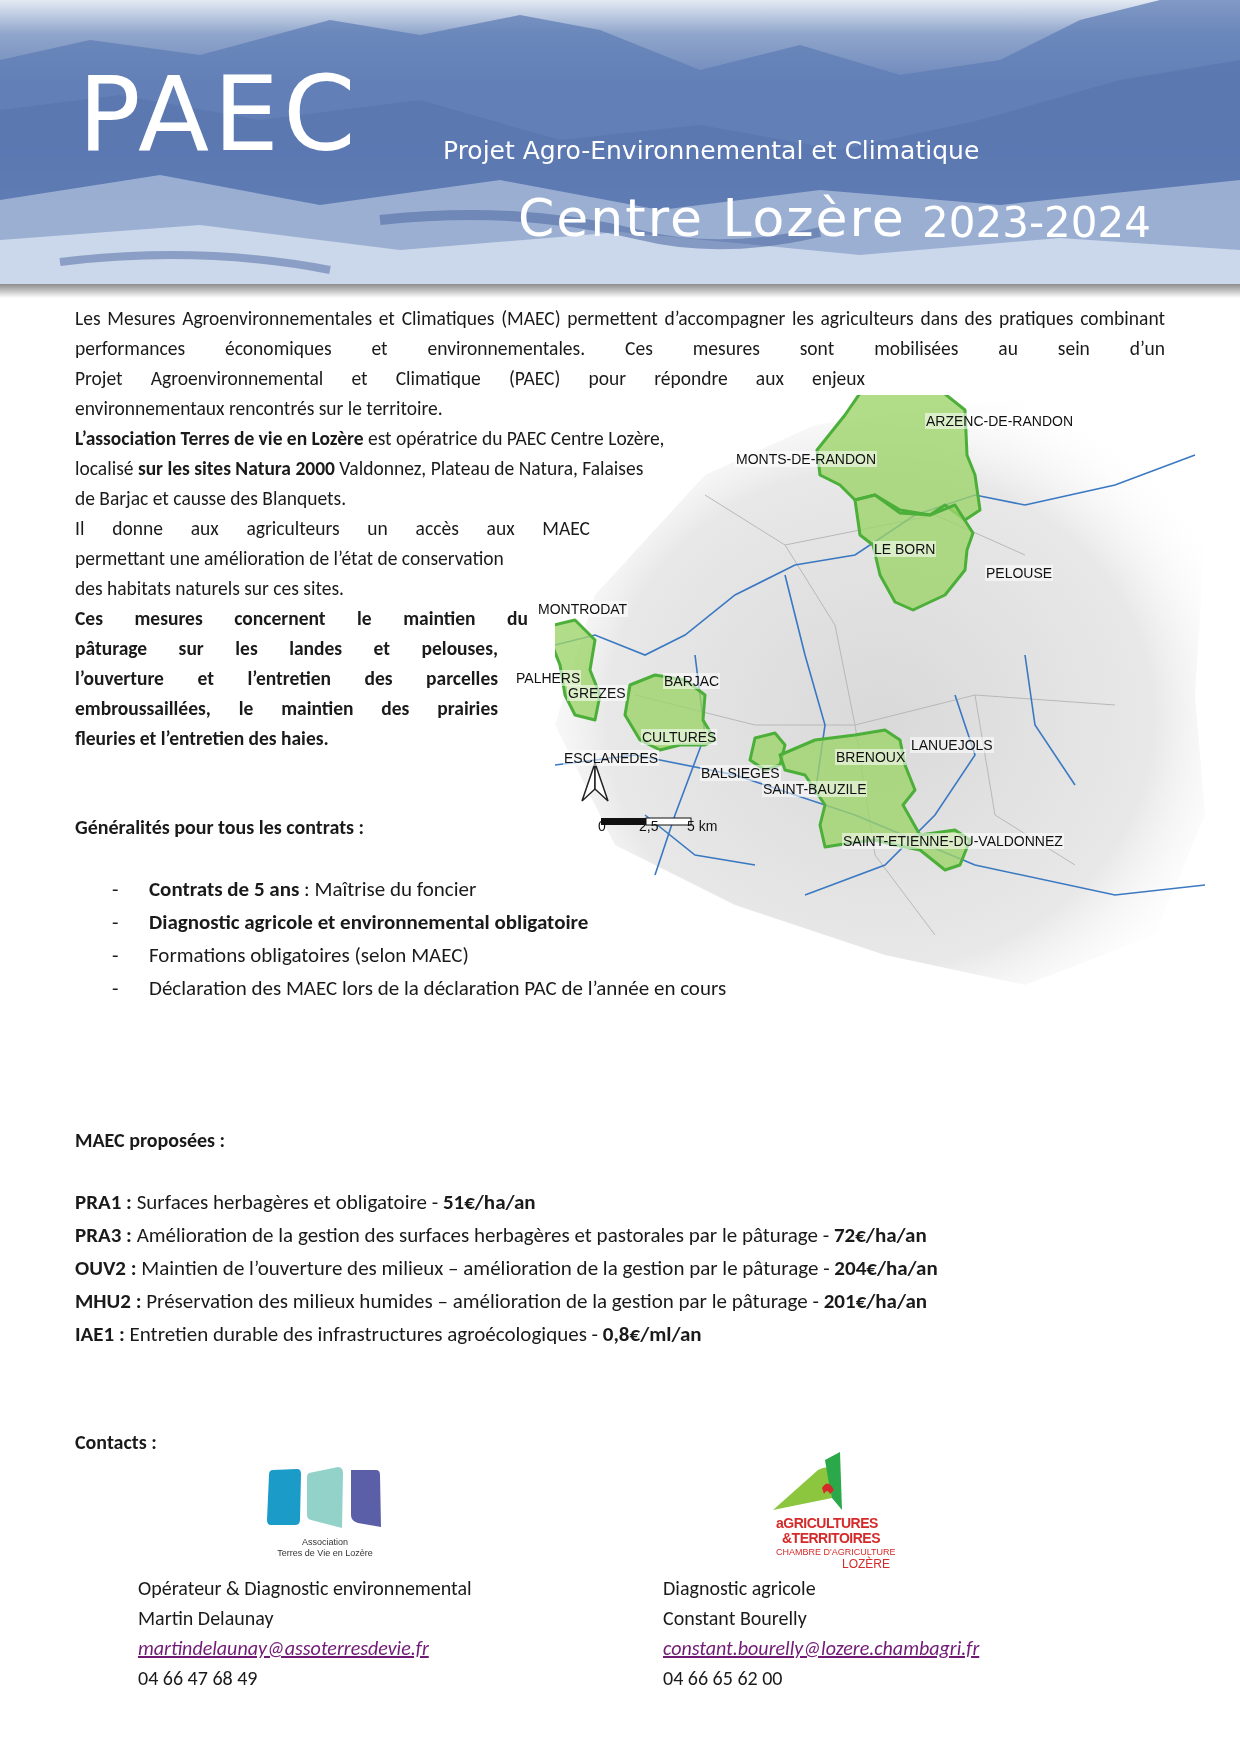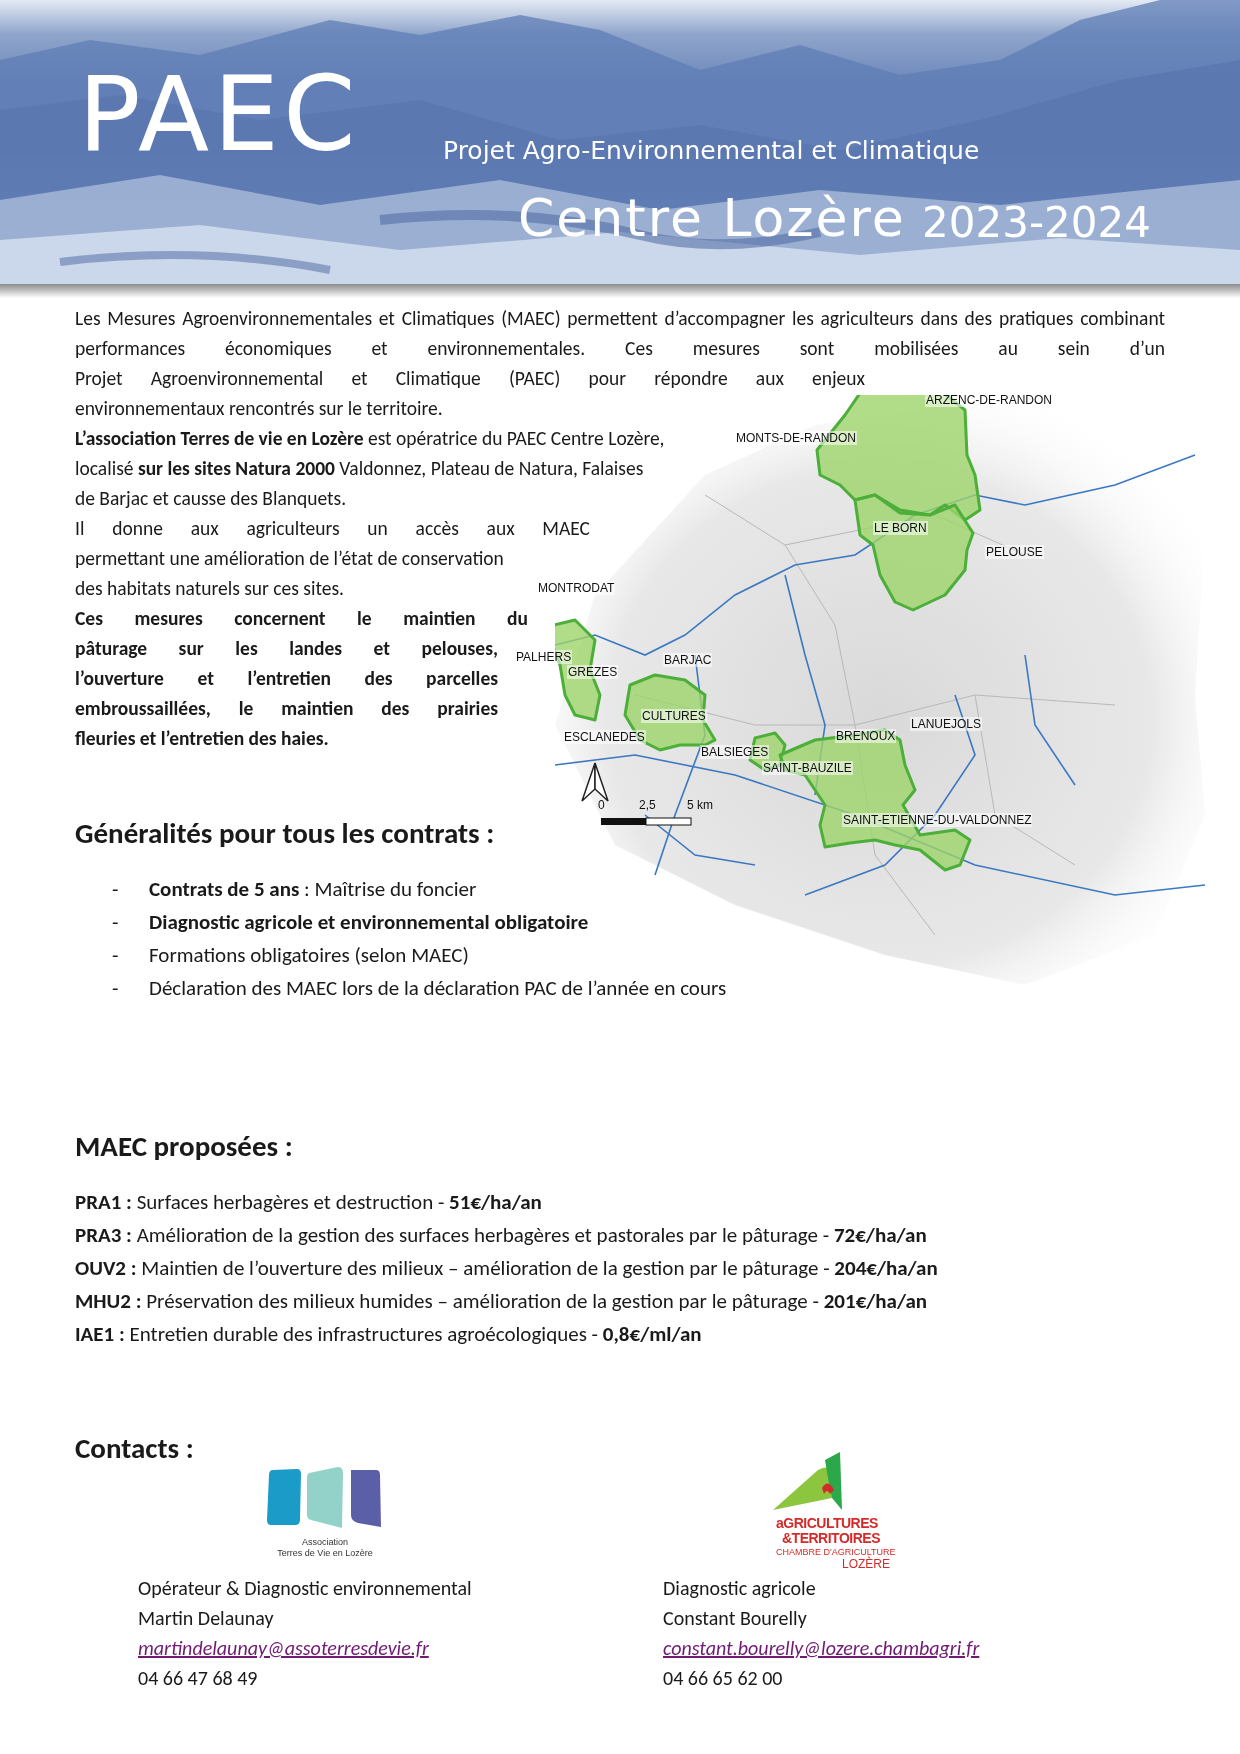--- a/index.html
+++ b/index.html
@@ -23,25 +23,25 @@
 
   
   .txt { font-family: "Carlito", "Liberation Sans", sans-serif; }
   .intro { position: absolute; left: 75px; top: 303px; width: 1090px; font-size: 19.5px; line-height: 30px; }
   .intro p { margin: 0; }
   .justify { text-align: justify; text-align-last: justify; }
   b, strong { font-weight: bold; }
 
   
   .map { position: absolute; left: 555px; top: 395px; width: 650px; height: 600px; }
-  .map .lbl { position: absolute; font-size: 12px; color: #111; font-family: "Liberation Sans", sans-serif;
-              background: rgba(255,255,255,0.55); padding: 0 1px; white-space: nowrap; }
-
-  
-  h2 { margin: 0; font-size: 29px; font-weight: bold; color: #1a1a1a; }
+  .map .lbl { position: absolute; font-size: 14px; color: #111; font-family: "Liberation Sans", sans-serif;
+              background: rgba(255,255,255,0.55); padding: 0 1px; white-space: nowrap; margin-top: 20px; }
+
+  
+  h2 { margin: 0; font-size: 20px; font-weight: bold; color: #1a1a1a; }
   .sec-gen { position: absolute; left: 75px; top: 815px; }
   .gen-list { position: absolute; left: 110px; top: 873px; font-size: 21px; line-height: 33px; margin: 0; padding: 0; list-style: none; }
   .gen-list li { position: relative; padding-left: 39px; }
   .gen-list li::before { content: "-"; position: absolute; left: 2px; }
 
   .sec-maec { position: absolute; left: 75px; top: 1128px; }
   .maec-list { position: absolute; left: 75px; top: 1186px; font-size: 21px; line-height: 33px; }
   .maec-list div { white-space: nowrap; }
 
   .sec-contacts { position: absolute; left: 75px; top: 1430px; }
@@ -168,21 +168,21 @@
 <h2 class="sec-gen txt">Généralités pour tous les contrats :</h2>
 <ul class="gen-list txt">
   <li><b>Contrats de 5 ans</b><span> : Maîtrise du foncier</span></li>
   <li><b>Diagnostic agricole et environnemental obligatoire</b><span></span></li>
   <li><b></b><span>Formations obligatoires (selon MAEC)</span></li>
   <li><b></b><span>Déclaration des MAEC lors de la déclaration PAC de l’année en cours</span></li>
 </ul>
 
 <h2 class="sec-maec txt">MAEC proposées :</h2>
 <div class="maec-list txt">
-  <div><b>PRA1 :</b><span> Surfaces herbagères et destruction - </span><b>51€/ha/an</b></div>
+  <div><b>PRA1 :</b><span> Surfaces herbagères et obligatoire - </span><b>51€/ha/an</b></div>
   <div><b>PRA3 :</b><span> Amélioration de la gestion des surfaces herbagères et pastorales par le pâturage - </span><b>72€/ha/an</b></div>
   <div><b>OUV2 :</b><span> Maintien de l’ouverture des milieux – amélioration de la gestion par le pâturage - </span><b>204€/ha/an</b></div>
   <div><b>MHU2 :</b><span> Préservation des milieux humides – amélioration de la gestion par le pâturage - </span><b>201€/ha/an</b></div>
   <div><b>IAE1 :</b><span> Entretien durable des infrastructures agroécologiques - </span><b>0,8€/ml/an</b></div>
 </div>
 
 <h2 class="sec-contacts txt">Contacts :</h2>
 
 <div class="logo-tdv">
   <svg width="130" height="70" viewBox="0 0 130 70">

